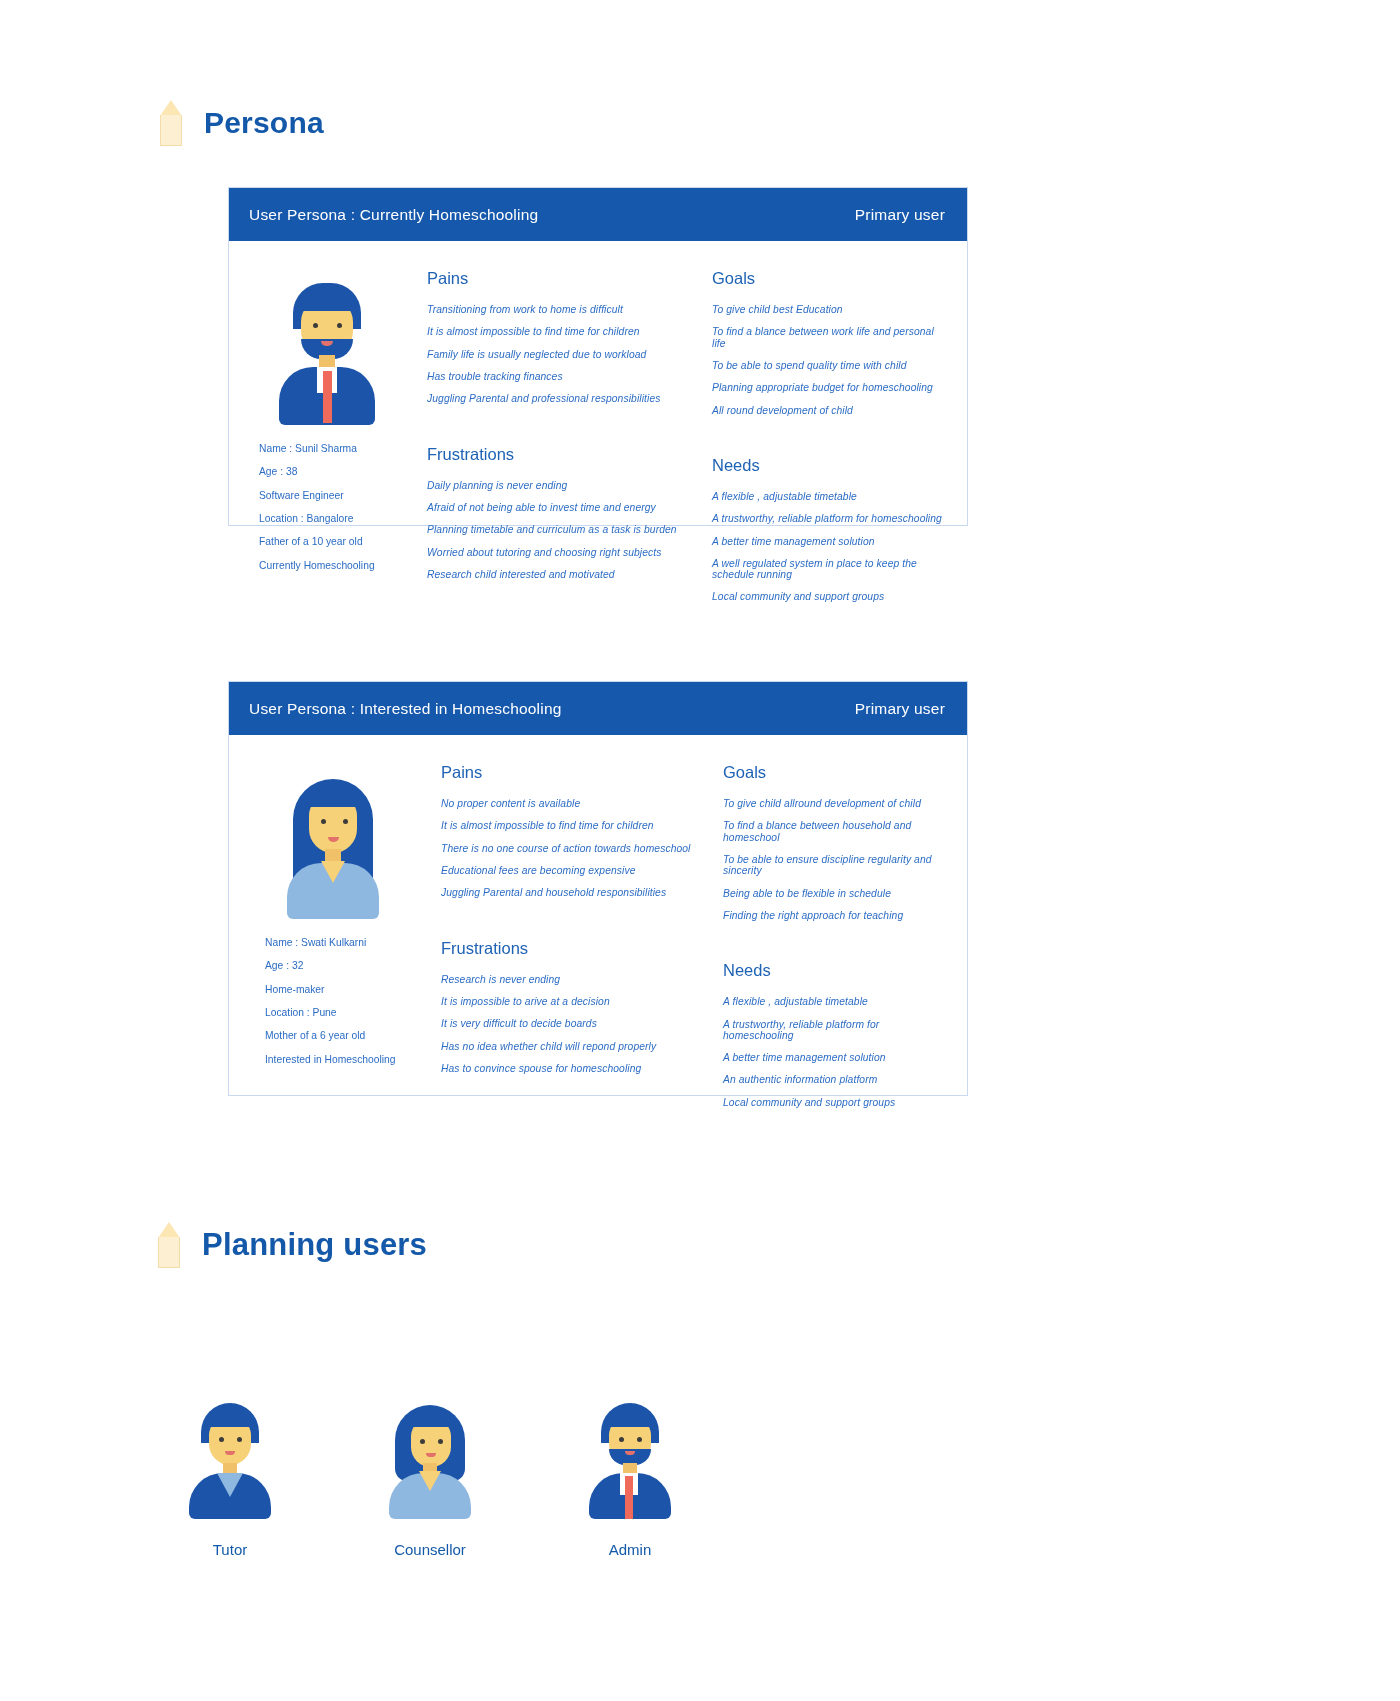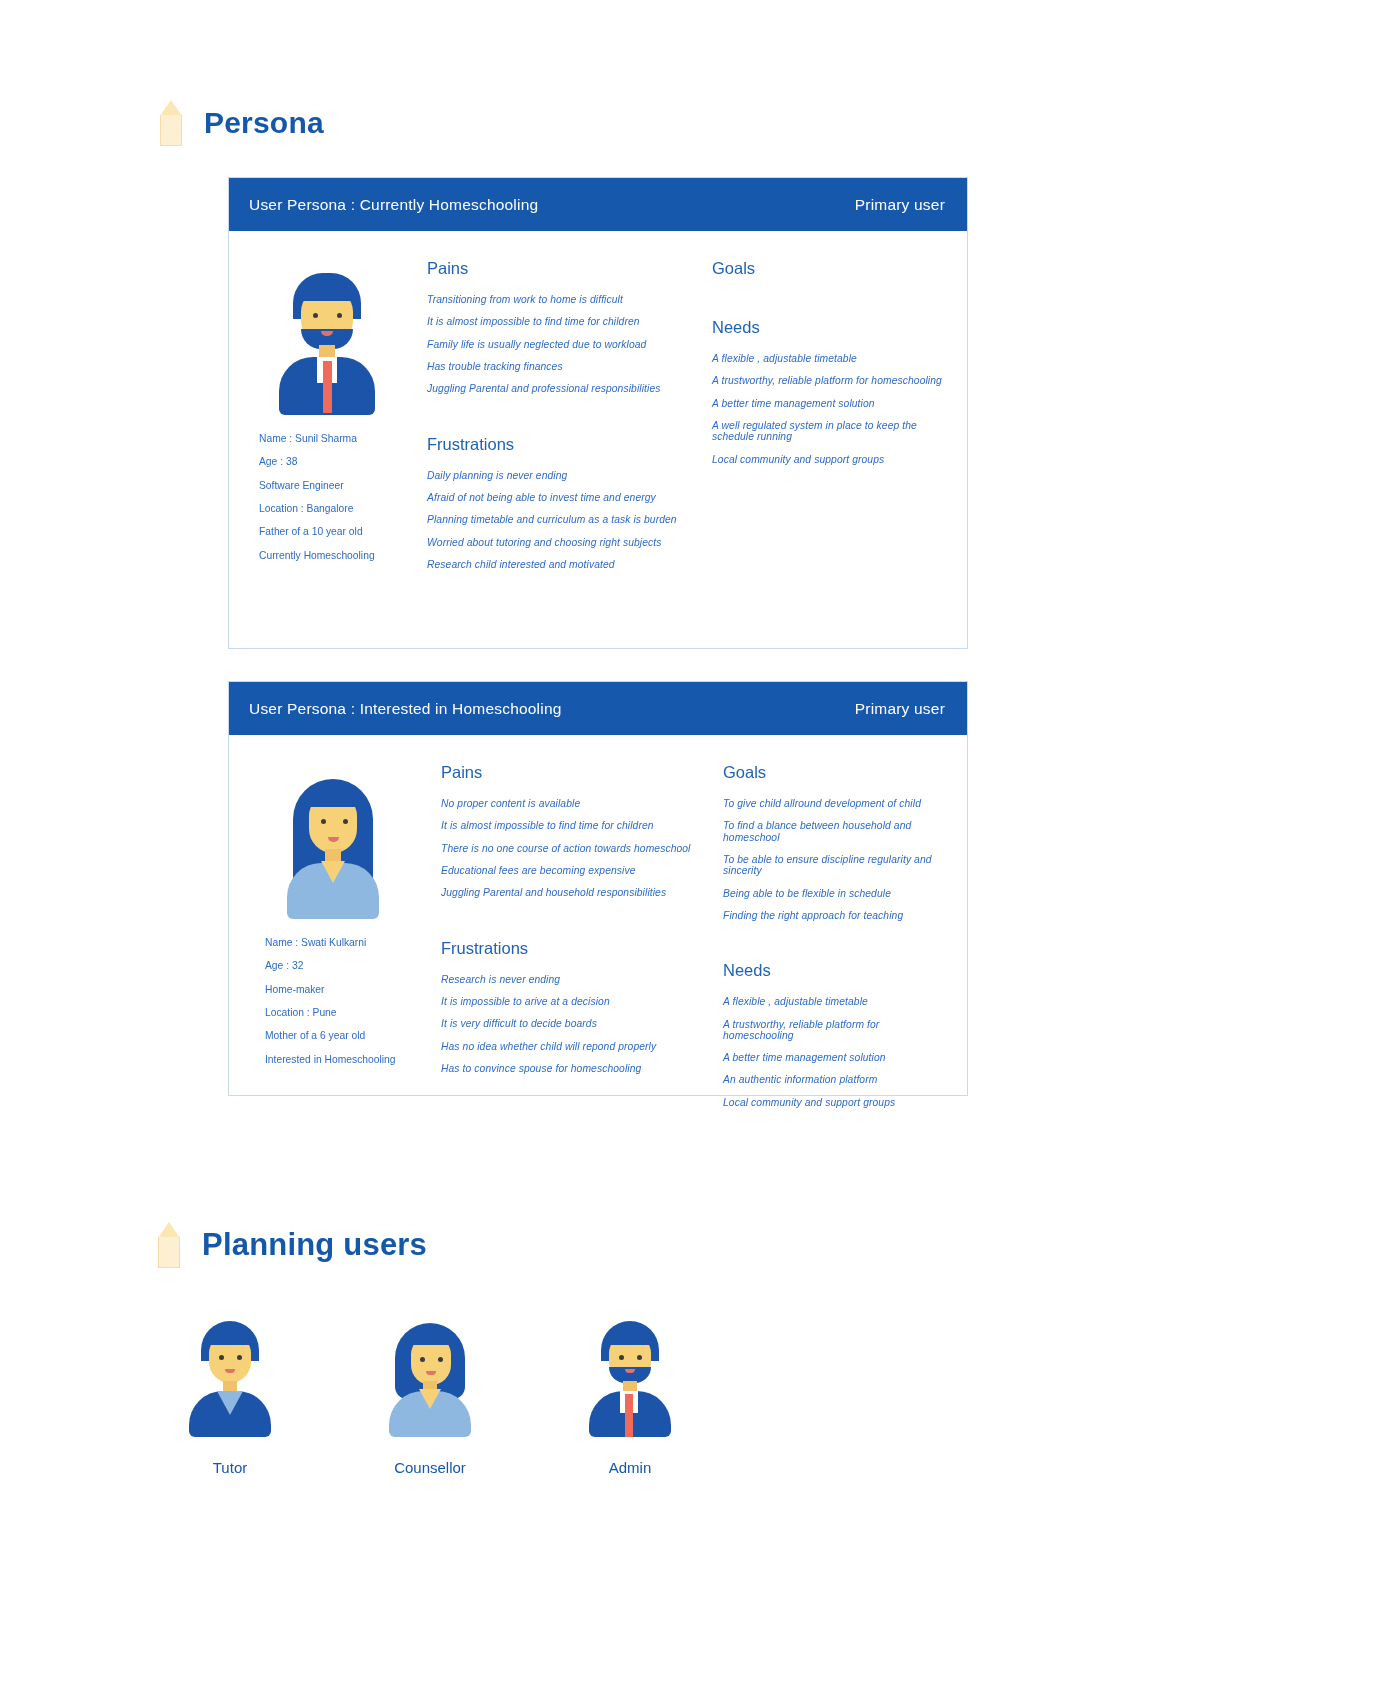--- a/index.html
+++ b/index.html
@@ -84,21 +84,21 @@
 <div class="page">
 
   <div class="section-head" style="left:160px; top:100px;">
     <div class="pencil">
       <div class="tip"></div>
         <div class="body"></div>
     </div>
     <div class="section-title">Persona</div>
   </div>
 
-  <div class="card" style="left:228px; top:177px; width:740px; height:472px;">
+  <div class="card" style="left:228px; top:187px; width:740px; height:339px;">
     <div class="card-header">
       <span class="h-title">User Persona : Currently Homeschooling</span>
       <span class="h-tag">Primary user</span>
     </div>
     <div class="card-body">
       <div class="col-left">
 
         <div class="avatar">
           <div class="av-hair-top" style="left:18px; top:4px; width:68px; height:46px;"></div>
           <div class="av-face" style="left:26px; top:20px; width:52px; height:58px; background:#f7d177;"></div>
@@ -135,20 +135,27 @@
           <ul class="items">
             <li>Daily planning is never ending</li>
             <li>Afraid of not being able to invest time and energy</li>
             <li>Planning timetable and curriculum as a task is burden</li>
             <li>Worried about tutoring and choosing right subjects</li>
             <li>Research child interested and motivated</li>
           </ul>
         </div>
         <div class="colB">
           <div class="group-title">Goals</div>
+          <ul class="items">
+            <li>To give child best Education</li>
+            <li>To find a blance between work life and personal life</li>
+            <li>To be able to spend quality time with child</li>
+            <li>Planning appropriate budget for homeschooling</li>
+            <li>All round development of child</li>
+          </ul>
           <div class="group-title g2">Needs</div>
           <ul class="items">
             <li>A flexible , adjustable timetable</li>
             <li>A trustworthy, reliable platform for homeschooling</li>
             <li>A better time management solution</li>
             <li>A well regulated system in place to keep the schedule running</li>
             <li>Local community and support groups</li>
           </ul>
         </div>
       </div>
@@ -225,21 +232,21 @@
   </div>
 
   <div class="section-head" style="left:158px; top:1222px;">
     <div class="pencil">
       <div class="tip"></div>
         <div class="body"></div>
     </div>
     <div class="section-title big">Planning users</div>
   </div>
 
-  <div class="sec-row" style="left:165px; top:1319px;">
+  <div class="sec-row" style="left:165px; top:1401px;">
 
     <div class="sec-user">
       <div class="avatar small">
         <div class="av-hair-top" style="left:14px; top:2px; width:58px; height:40px;"></div>
         <div class="av-face" style="left:22px; top:16px; width:42px; height:48px; background:#f7d177;"></div>
         <div class="av-hair-top" style="left:18px; top:8px; width:50px; height:18px;"></div>
         <div class="av-eye" style="left:32px; top:36px;"></div>
         <div class="av-eye" style="left:50px; top:36px;"></div>
         <div class="av-mouth" style="left:38px; top:50px; width:10px; height:4px;"></div>
         <div class="av-neck" style="left:36px; top:62px; width:14px; height:12px;"></div>

